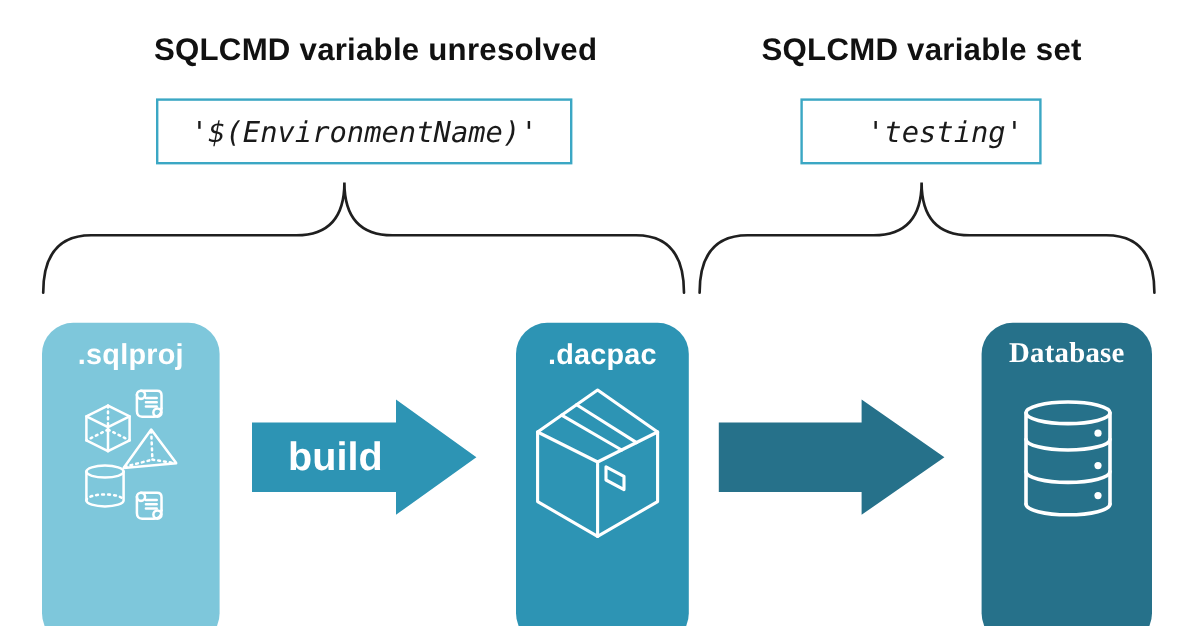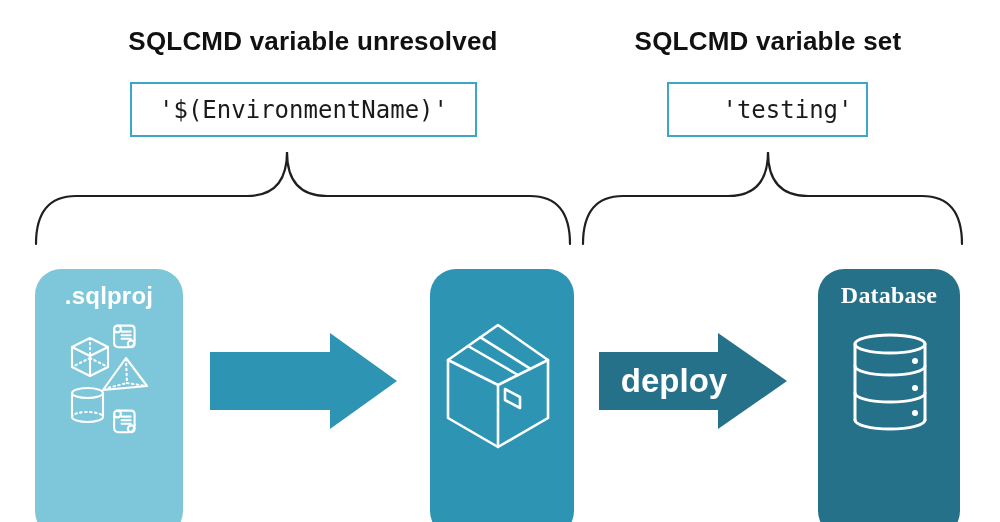--- a/index.html
+++ b/index.html
@@ -34,20 +34,21 @@
     align-items: center;
     justify-content: center;
   }
   #codebox-left  { left: 130px; width: 347px; }
   #codebox-right { left: 667px; width: 201px; padding-left: 40px; }
   .codebox code {
     font-family: "DejaVu Sans Mono", monospace;
     font-size: 24px;
     color: #1a1a1a;
     white-space: pre;
+    font-style: italic;
   }
   .braces {
     position: absolute;
     left: 0; top: 0;
     pointer-events: none;
   }
   .braces path {
     fill: none;
     stroke: #1f1f1f;
     stroke-width: 2.2;
@@ -141,34 +142,35 @@
       <path class="dotted" d="M2 95 A15.5 5 0 0 1 33 95"></path>
 
       <use href="#scroll" x="42" y="1" width="26" height="26"></use>
       <use href="#scroll" x="42" y="86" width="26" height="26"></use>
     </svg>
   </div>
 
   <svg class="arrow" id="arrow-build" width="191" height="100" viewBox="0 0 191 100">
     <polygon points="2,21 122,21 122,2 189,50 122,98 122,79 2,79"></polygon>
   </svg>
+  <div class="arrow-label" id="label-build">build</div>
 
   <div class="stage" id="stage-dacpac">
+    <div class="stage-label">.dacpac</div>
     <svg class="stage-icon line-art" id="icon-dacpac" viewBox="0 0 104 126" stroke="#ffffff" stroke-width="2.6" fill="none">
       <path d="M52 2 L102 37 L102 95 L52 124 L2 95 L2 37 Z"></path>
       <path d="M2 37 L52 62 L102 37 M52 62 V124"></path>
       <path d="M34.5 14.3 L84.5 45.8 M22 23 L72 52"></path>
       <path d="M59 66 L74 74 V85 L59 77 Z"></path>
     </svg>
   </div>
 
   <svg class="arrow" id="arrow-deploy" width="192" height="100" viewBox="0 0 192 100">
     <polygon points="2,21 121,21 121,2 190,50 121,98 121,79 2,79"></polygon>
   </svg>
-  <div class="arrow-label" id="label-deploy">deploy</div>
 
   <div class="stage" id="stage-database">
     <div class="stage-label">Database</div>
     <svg class="stage-icon line-art" id="icon-database" viewBox="0 0 74 98" stroke="#ffffff" stroke-width="3" fill="none">
       <ellipse cx="37" cy="11" rx="35" ry="9"></ellipse>
       <path d="M2 11 V87 M72 11 V87"></path>
       <path d="M2 33 A35 9 0 0 0 72 33"></path>
       <path d="M2 60 A35 9 0 0 0 72 60"></path>
       <path d="M2 87 A35 9 0 0 0 72 87"></path>
       <circle cx="62" cy="28" r="3" fill="#ffffff" stroke="none"></circle>

